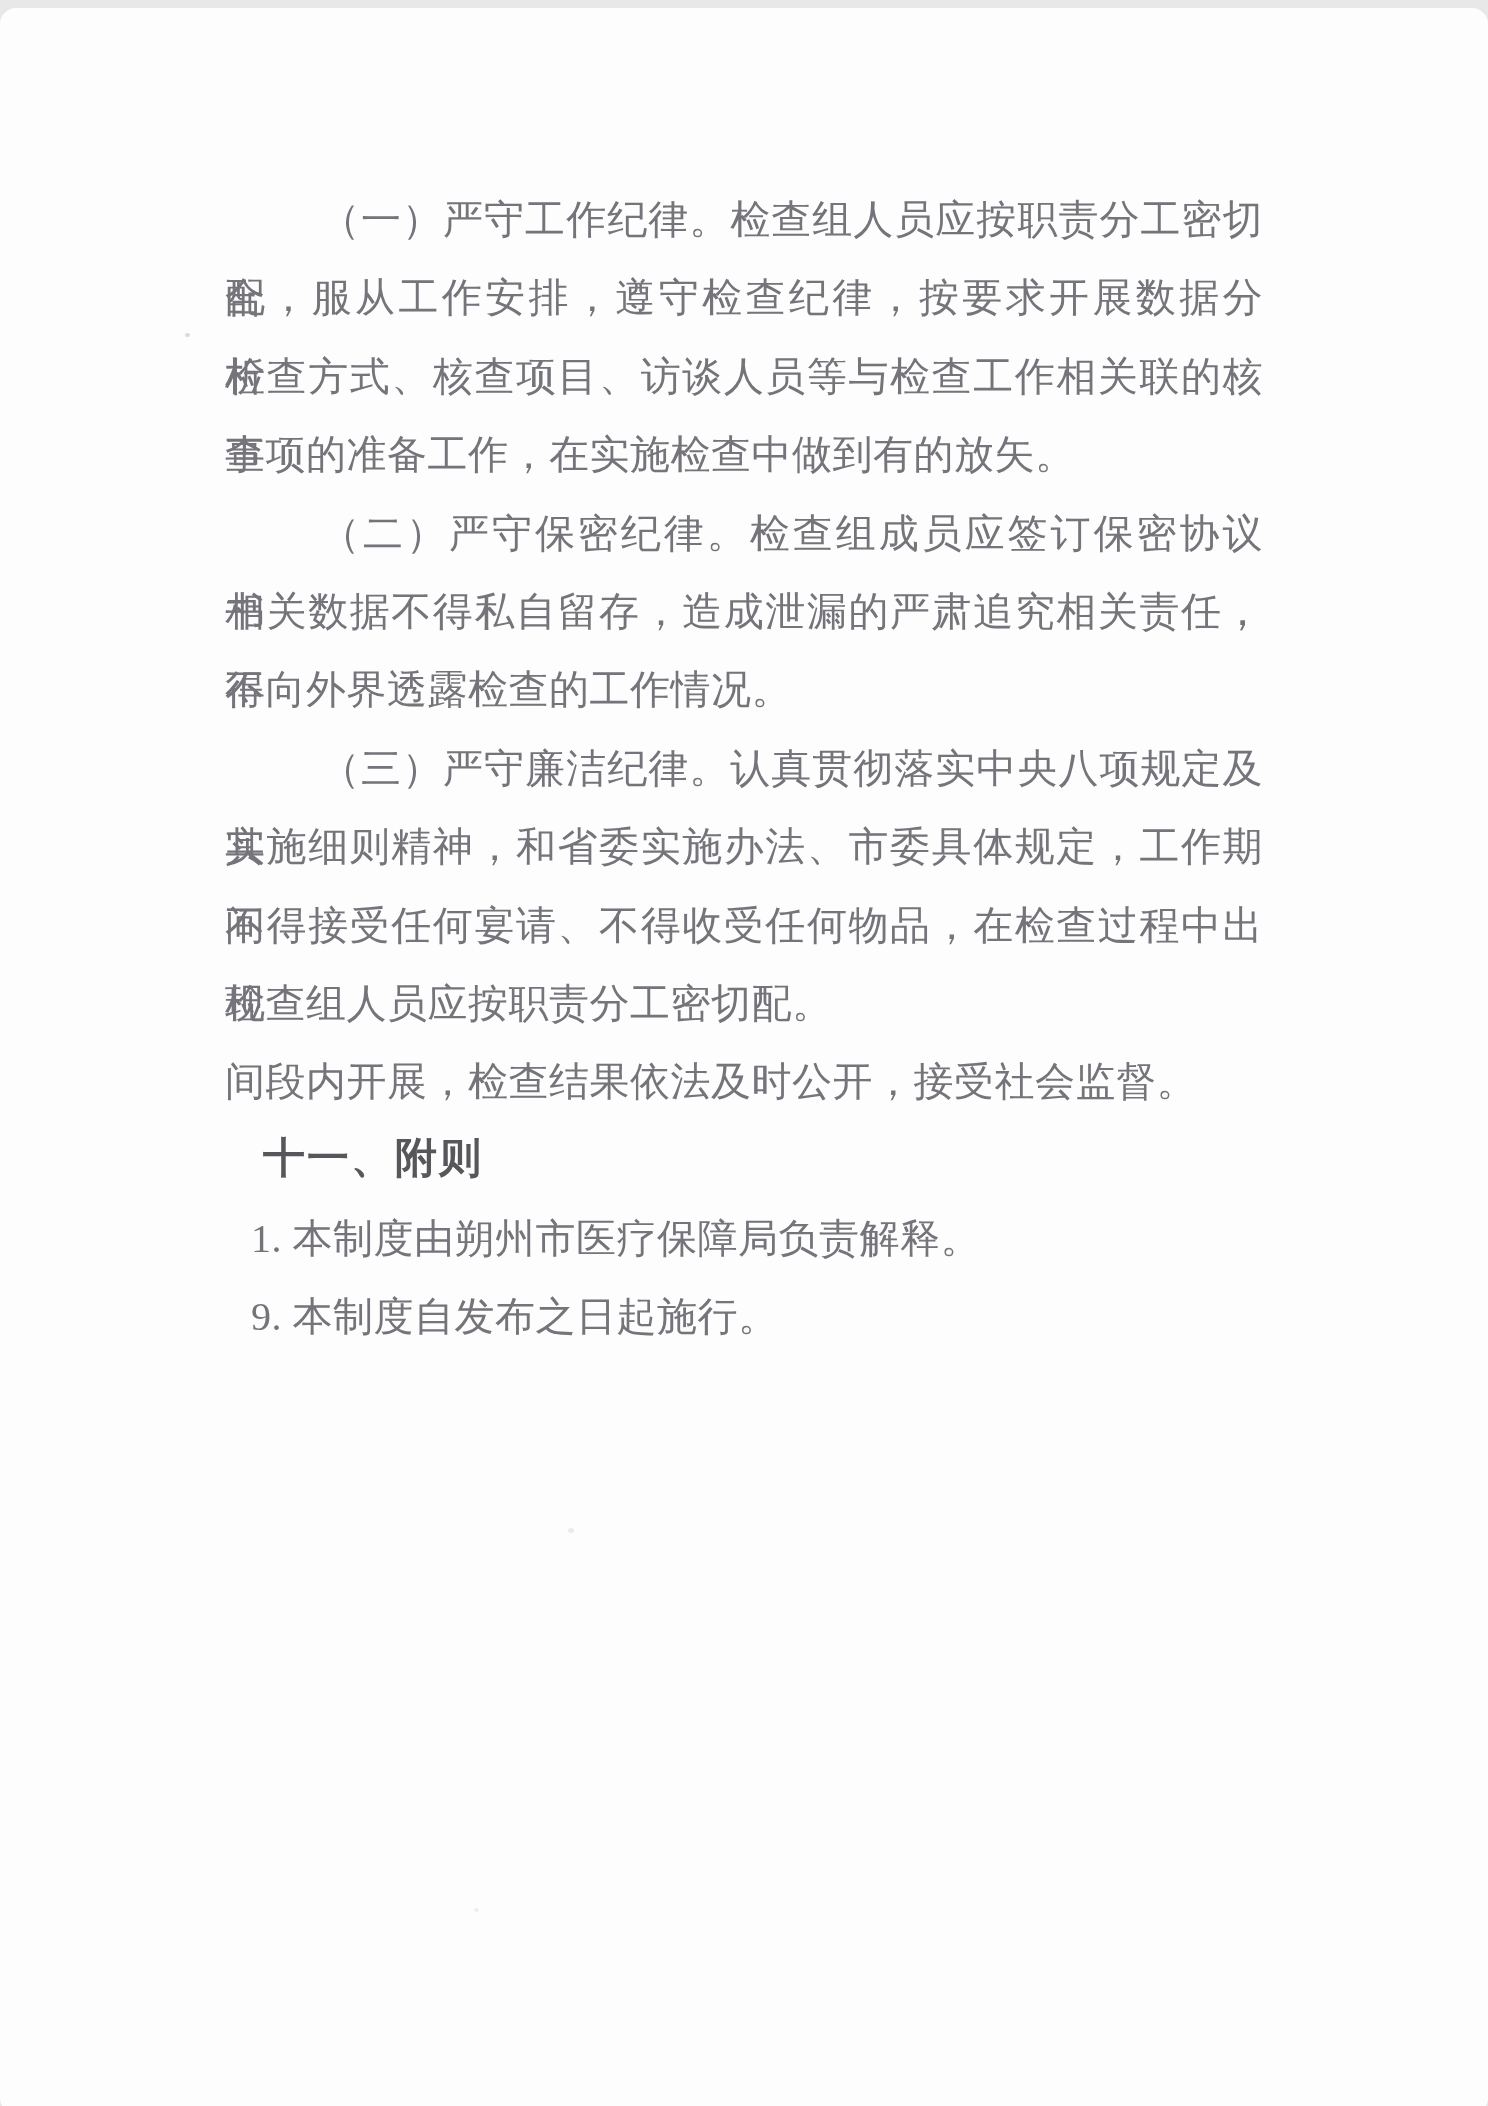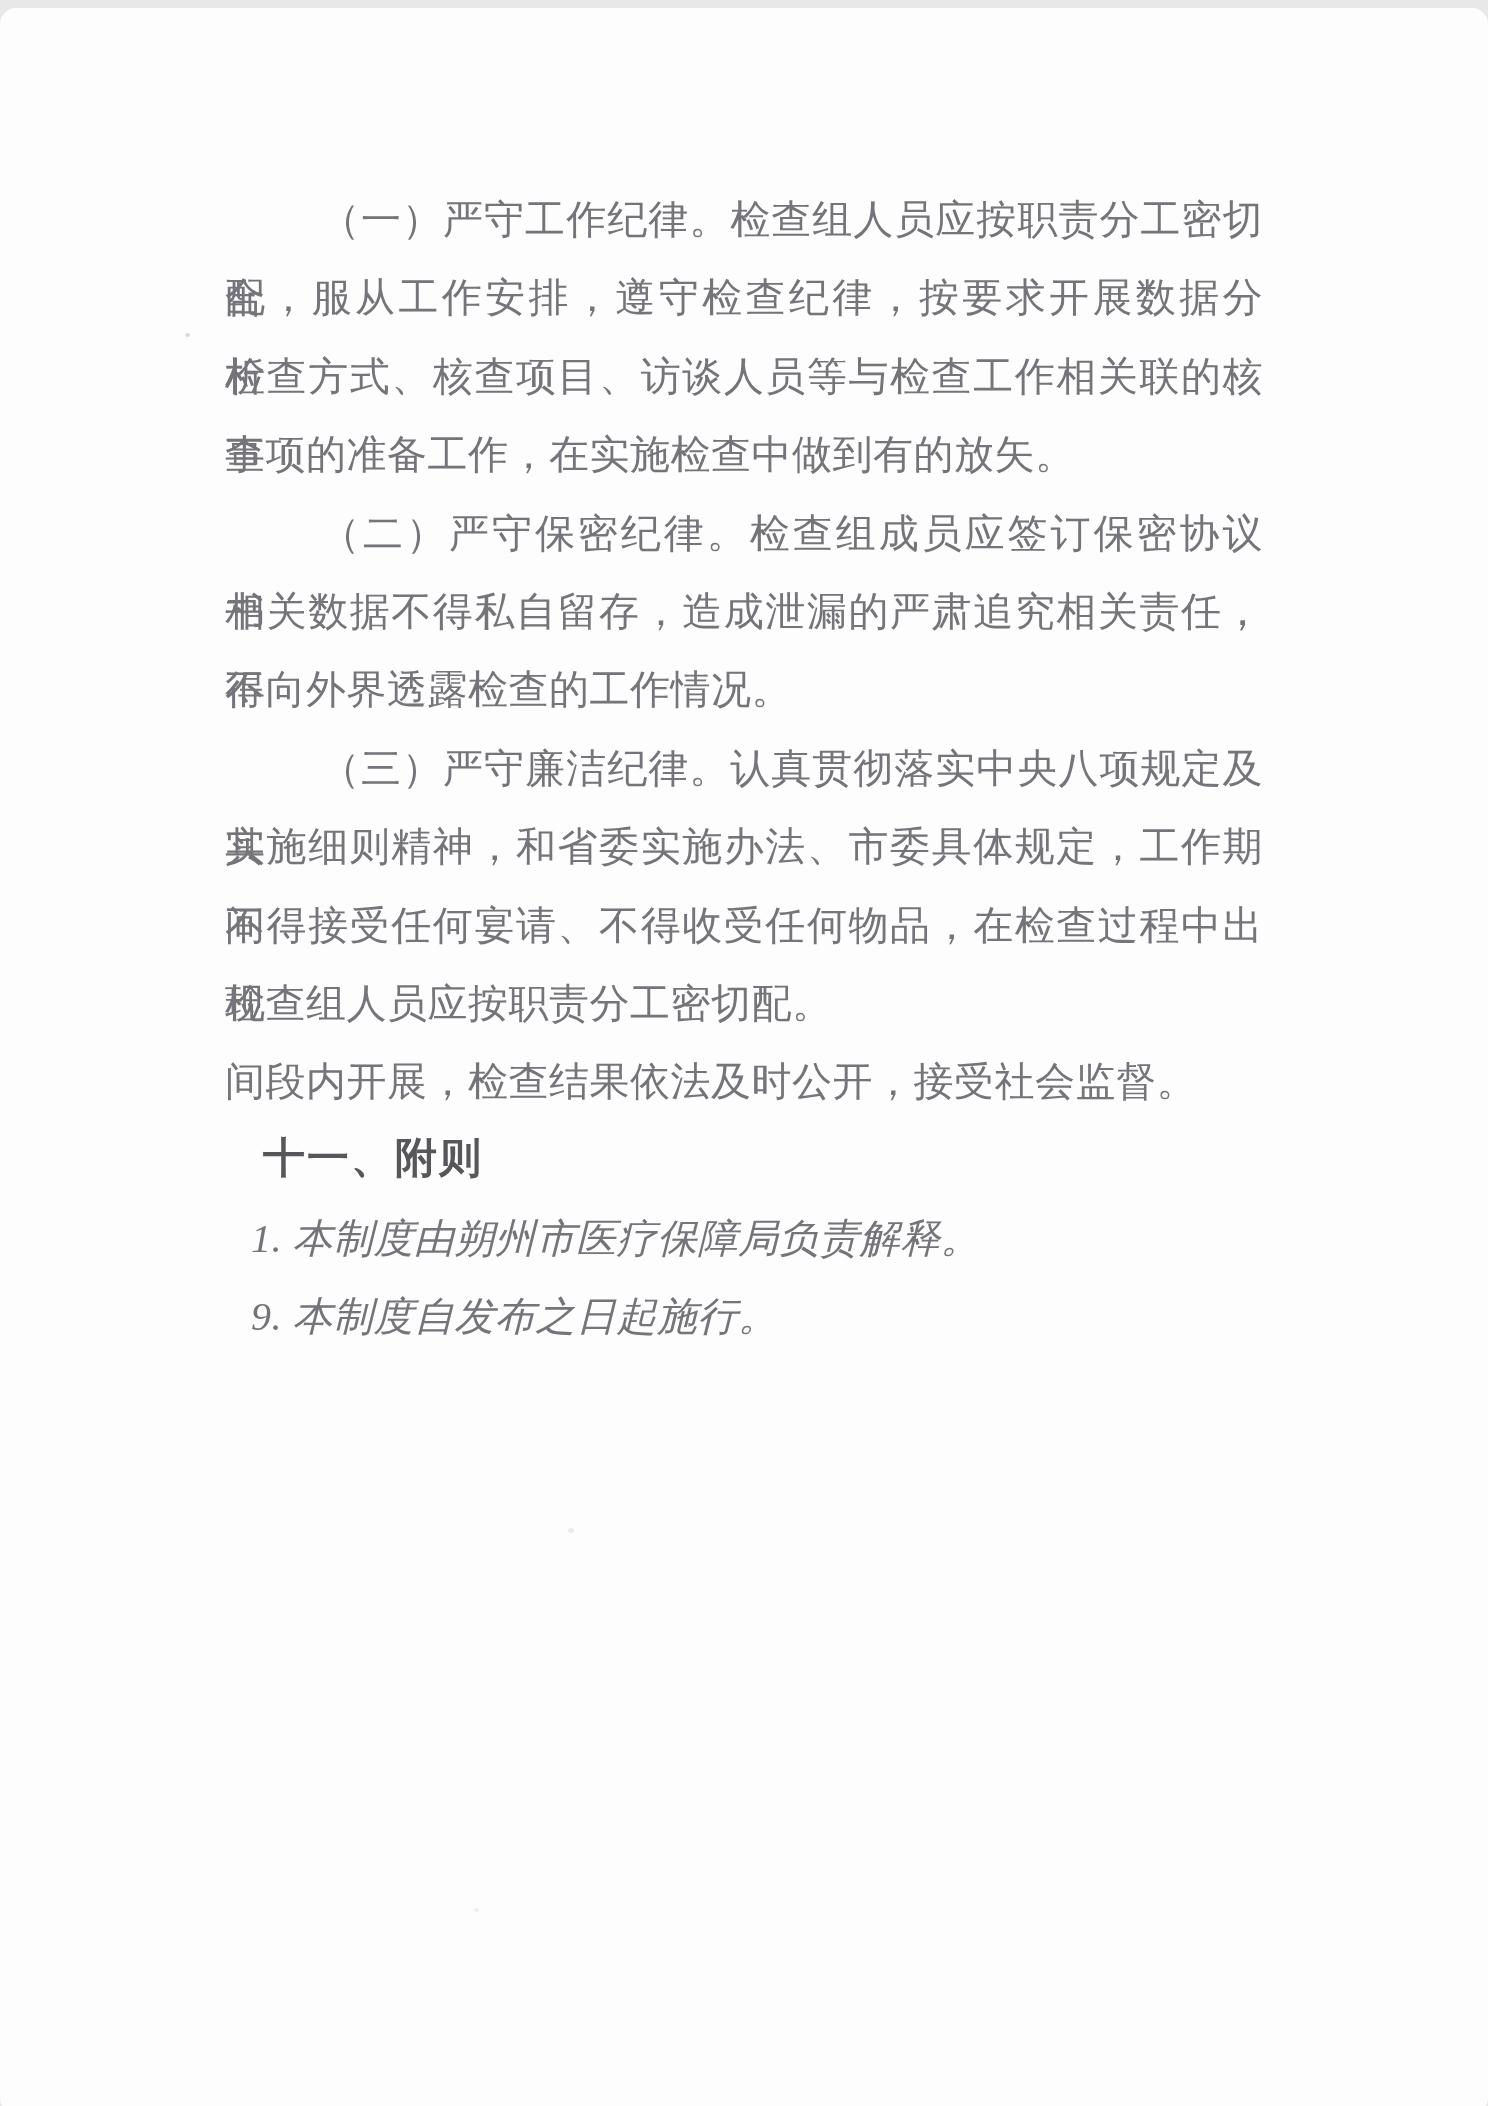--- a/index.html
+++ b/index.html
@@ -30,21 +30,21 @@
     color: #74747a;
     letter-spacing: 0.5px;
     white-space: nowrap;
   }
   .line.justified {
     white-space: normal;
     text-align: justify;
     text-align-last: justify;
   }
   .line.indent-para { text-indent: 95px; }
-  .line.indent-num  { text-indent: 26px; font-style: italic; }
+  .line.indent-num  { text-indent: 26px; }
   .line.heading {
     font-family: Liberation Mono, monospace;
     font-weight: 700;
     font-size: 42px;
     color: #56565b;
     text-indent: 38px;
     letter-spacing: 2px;
   }
   .speck {
     position: absolute;

